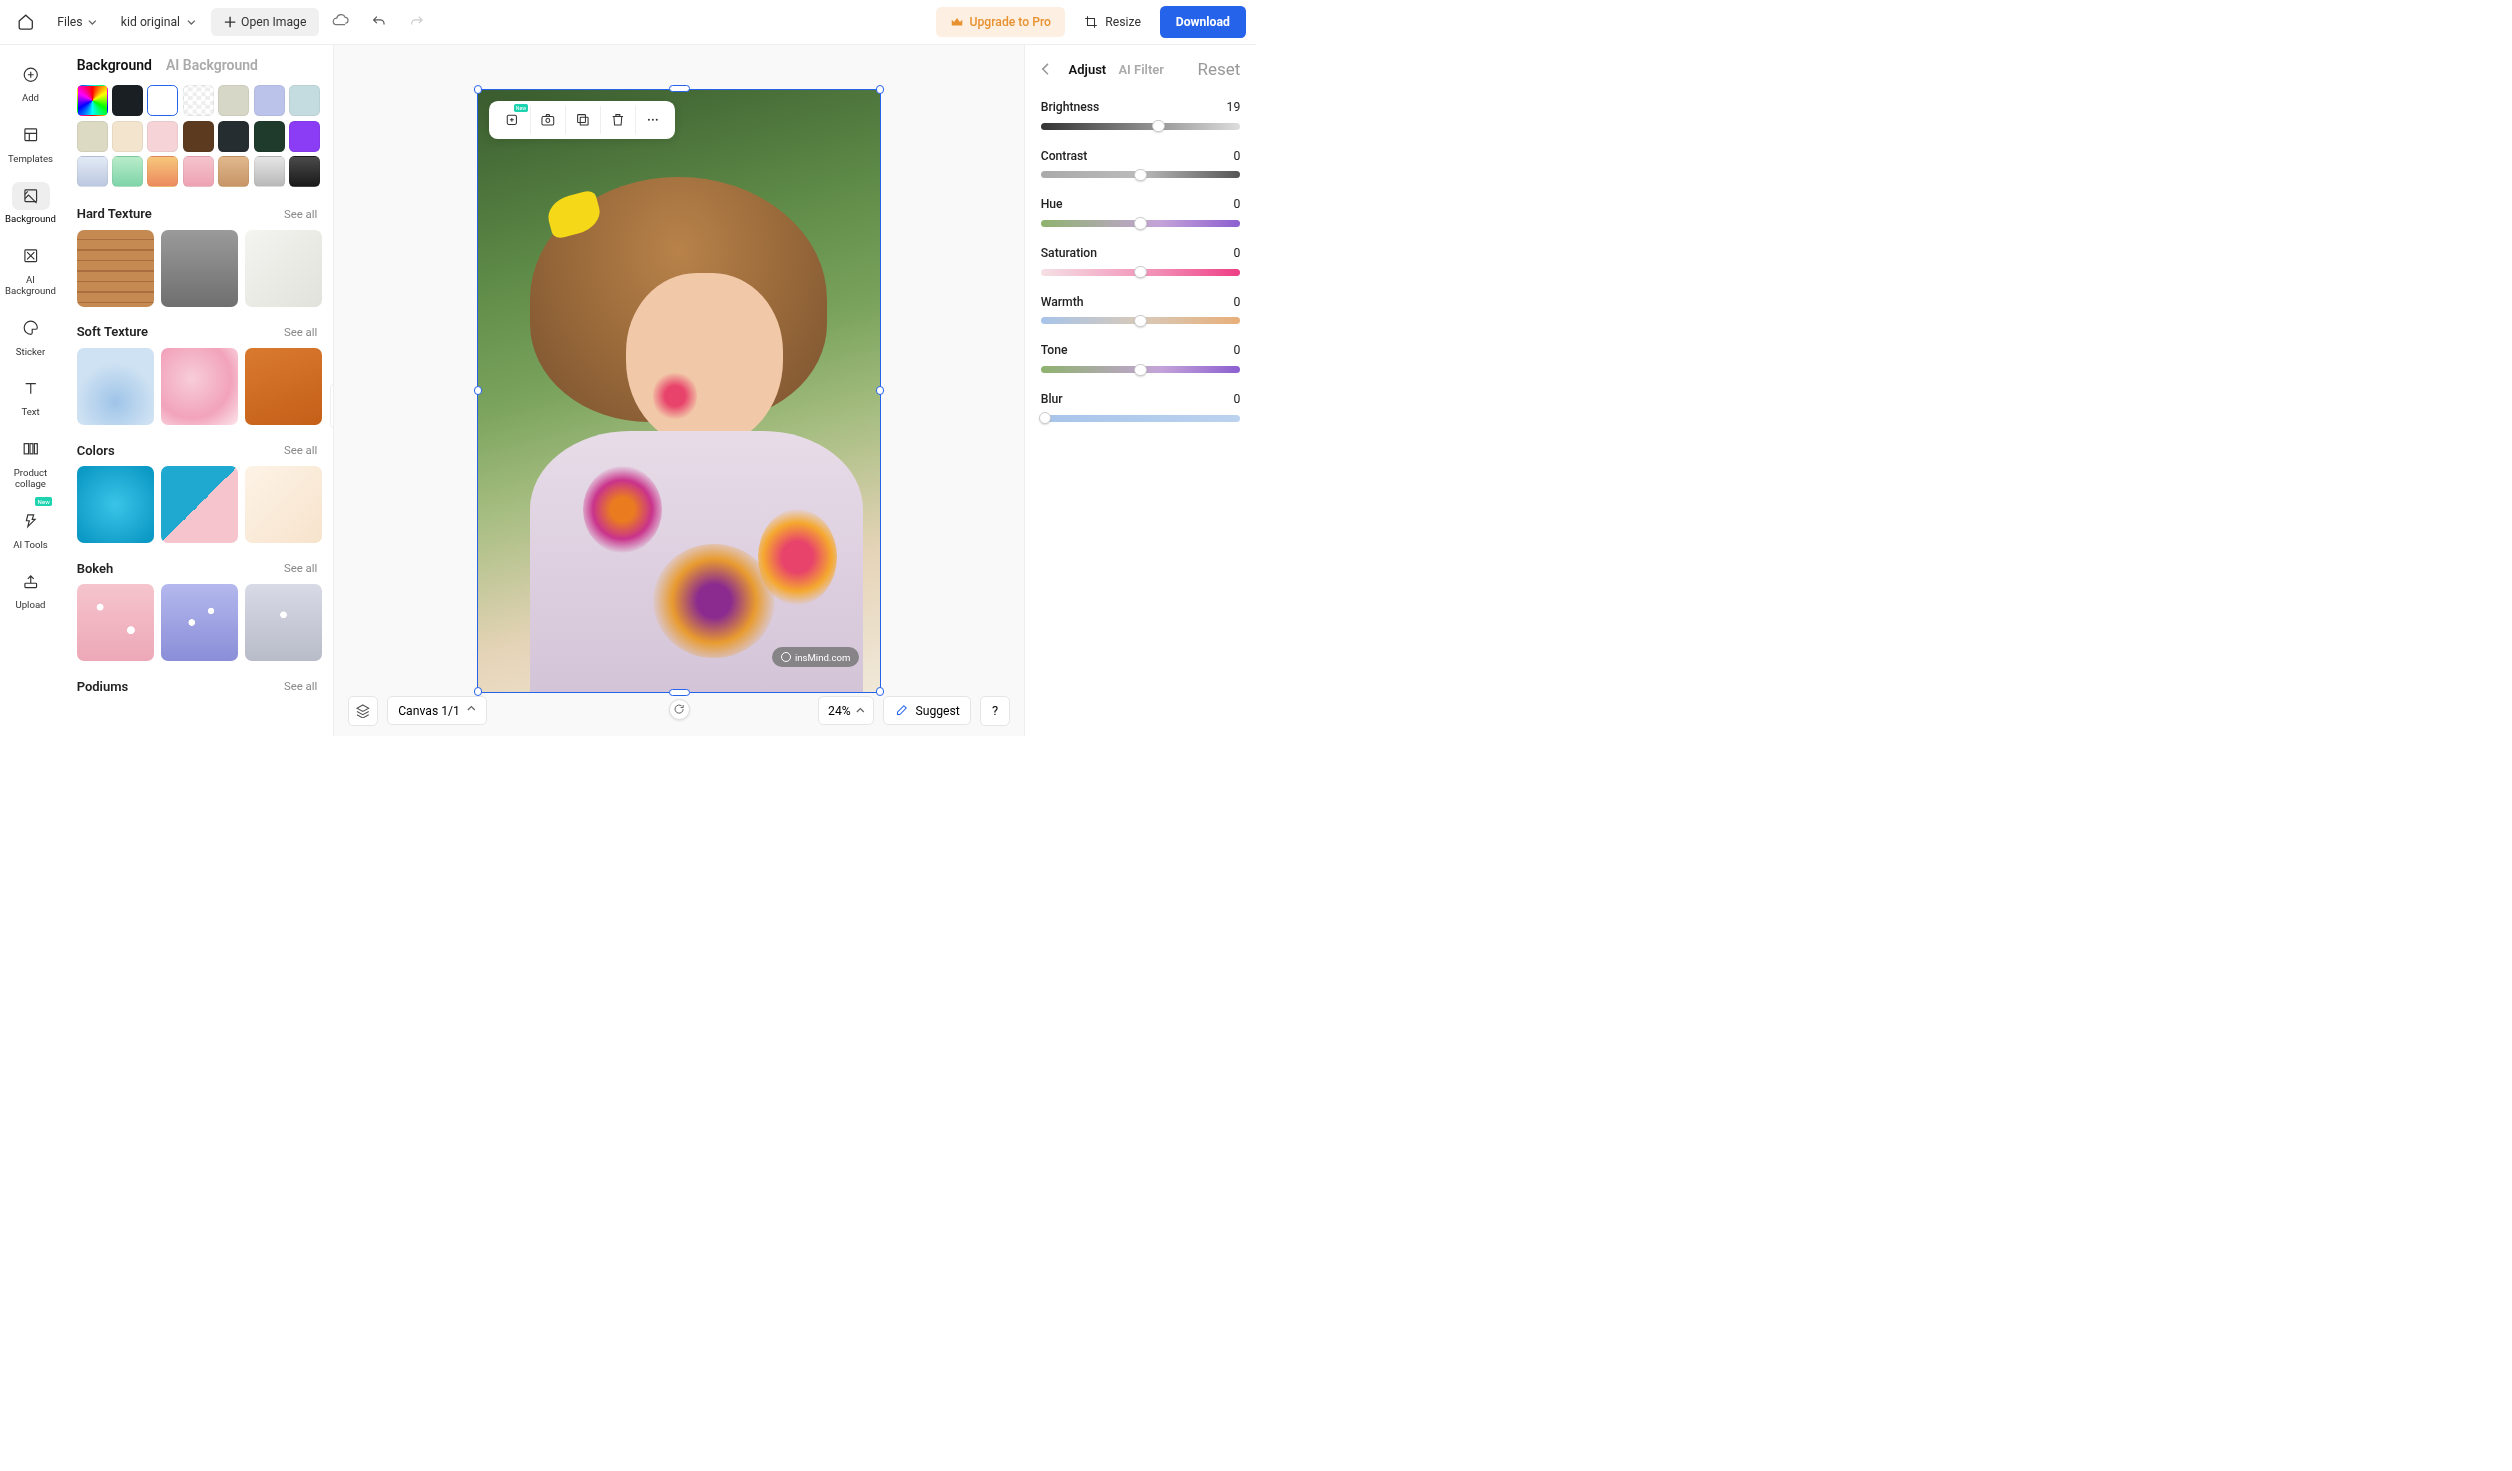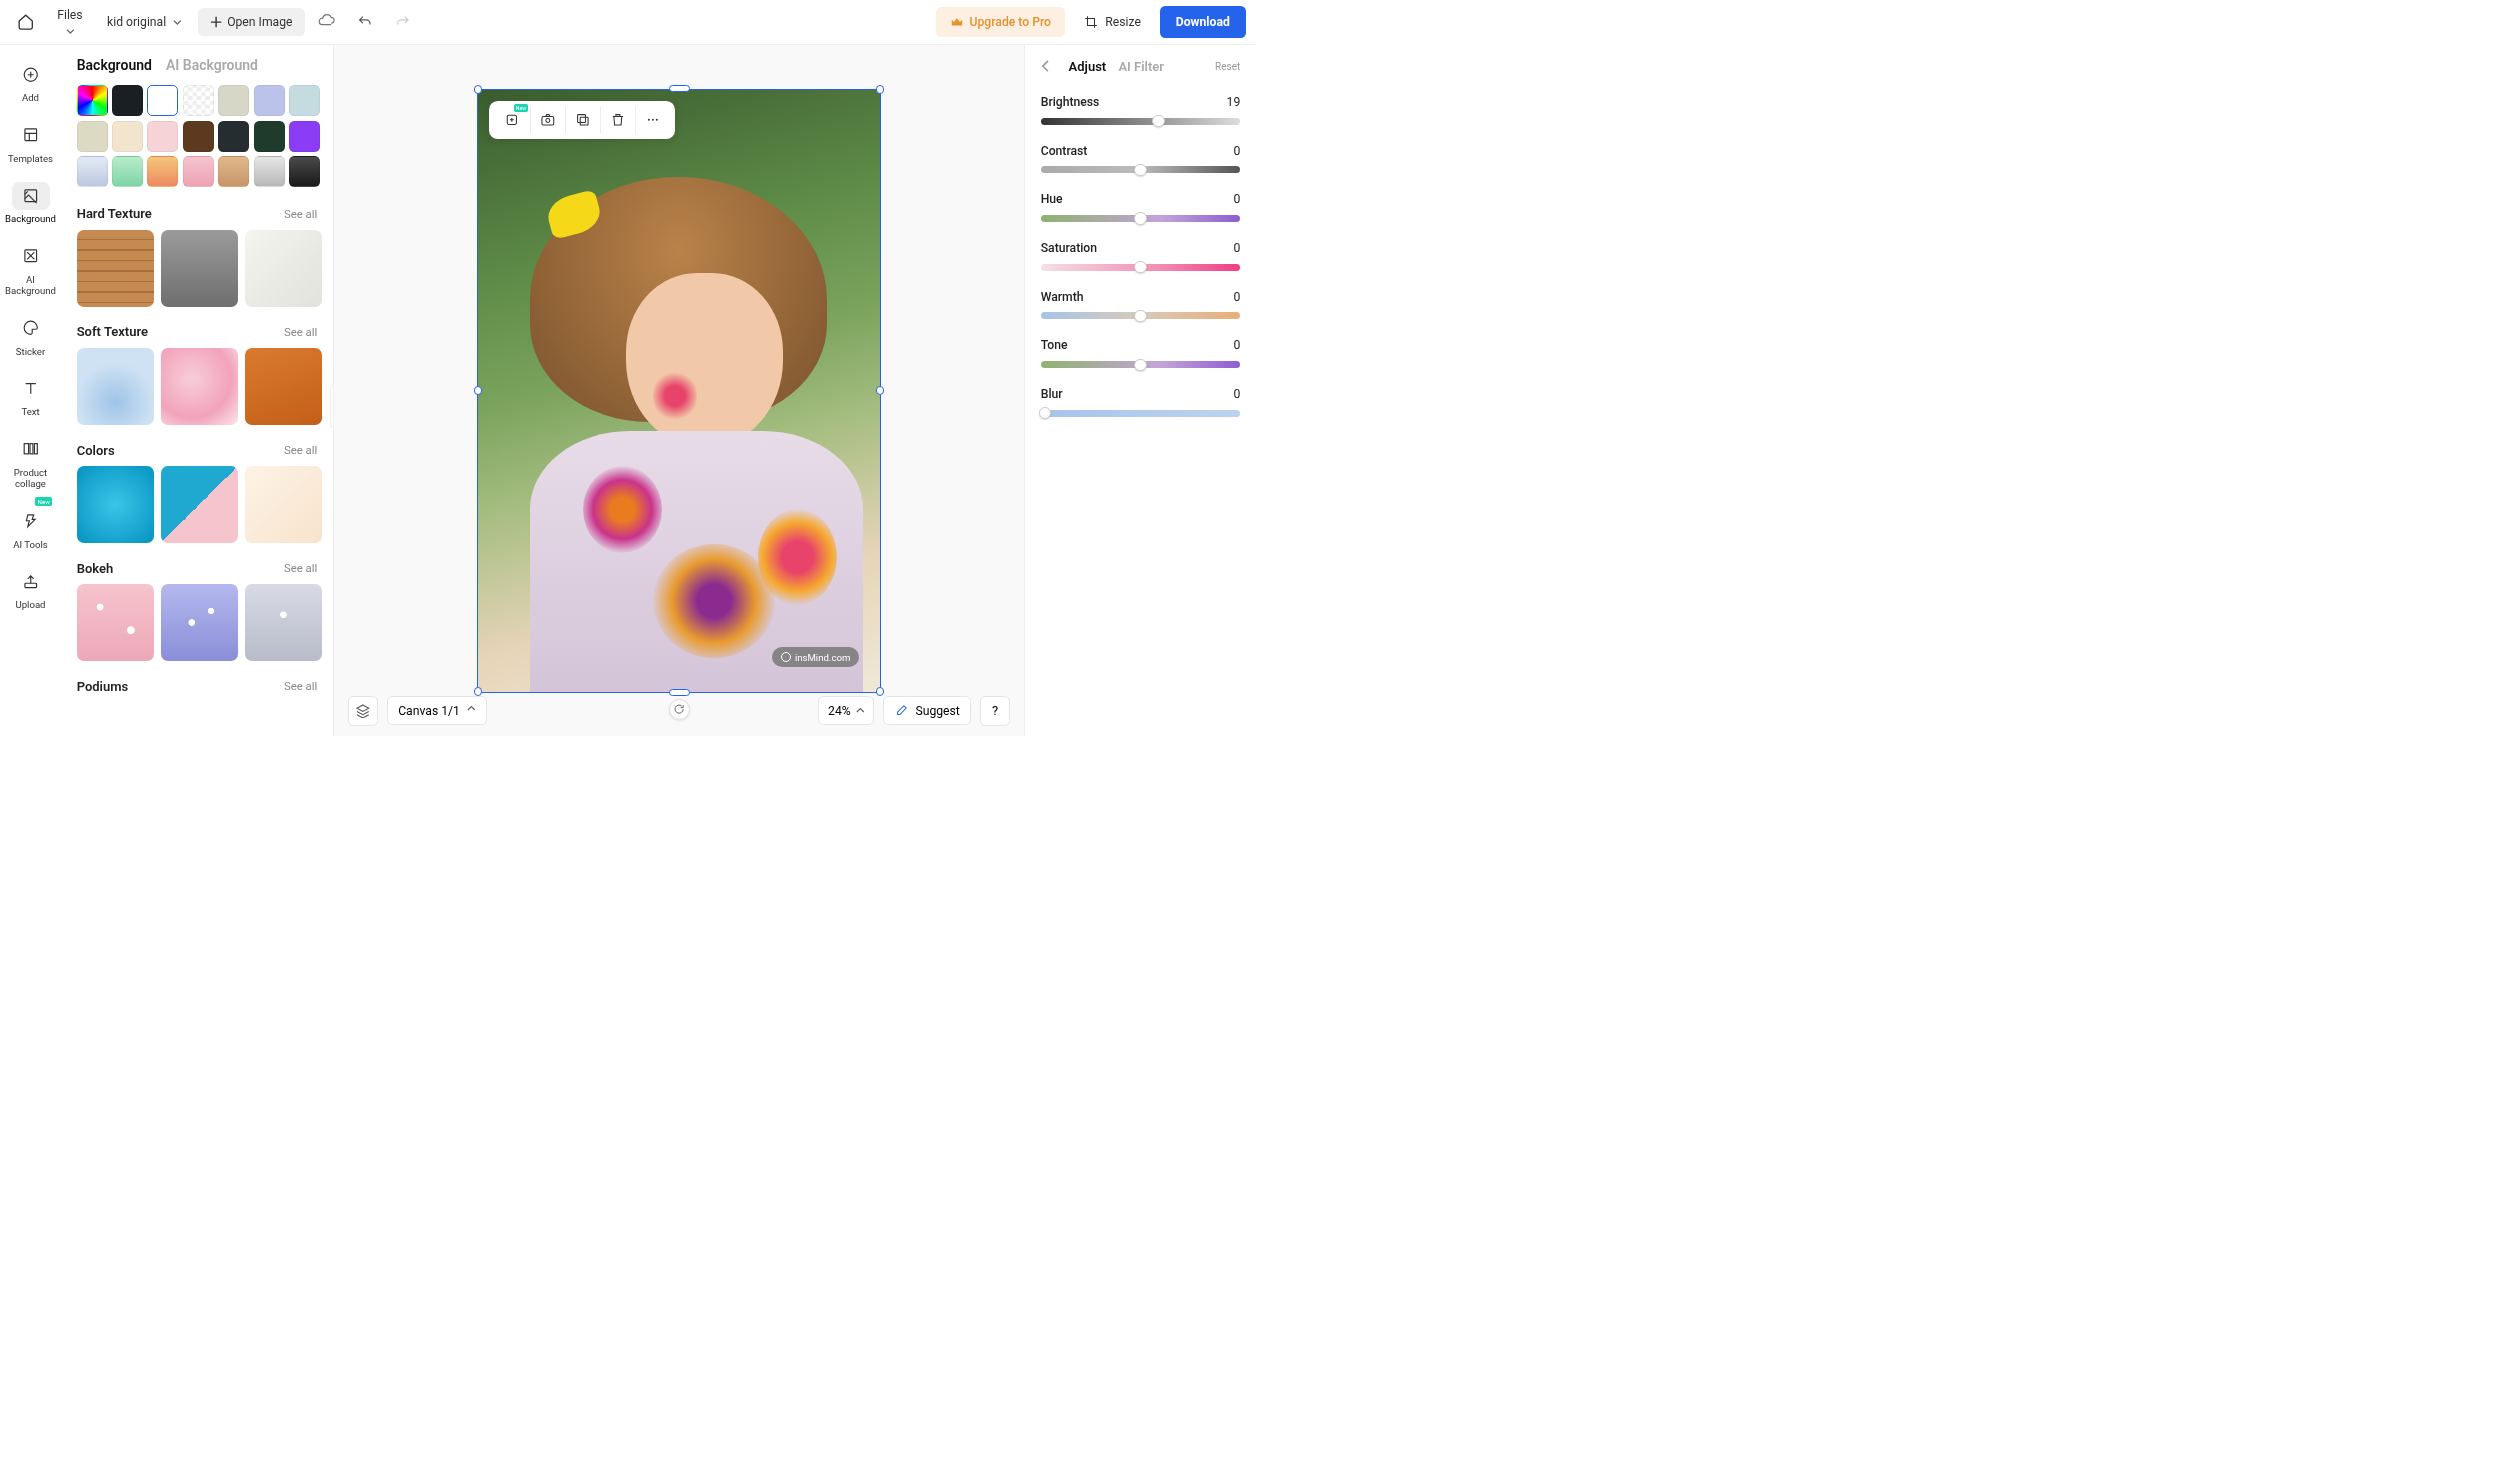--- a/index.html
+++ b/index.html
@@ -1,21 +1,21 @@
 <!DOCTYPE html>
 <html style="font-size:14px"><head>
 <meta charset="utf-8">
 <style>
 * { margin: 0; padding: 0; box-sizing: border-box; font-family: -apple-system, BlinkMacSystemFont, "Segoe UI", Roboto, sans-serif; }
 body { width: 1256px; height: 736px; background: #fff; overflow: hidden; position: relative; }
 
 
 .topbar { height: 45px; display: flex; align-items: center; padding: 0 10.5px; border-bottom: 0.9px solid #eee; gap: 7px; }
 .home-btn { width: 31px; height: 31px; display: flex; align-items: center; justify-content: center; border-radius: 5.2px; cursor: pointer; }
-.files-dd { display: flex; align-items: center; gap: 5.2px; padding: 5.2px 8.7px; cursor: pointer; color: #333; font-size: 12.2px; flex-direction: column; }
+.files-dd { display: flex; align-items: center; gap: 5.2px; padding: 5.2px 8.7px; cursor: pointer; color: #333; font-size: 12.2px; }
 .filename-dd { display: flex; align-items: center; gap: 7px; padding: 5.2px 8.7px; cursor: pointer; color: #333; font-size: 12.2px; }
 .open-img-btn { display: flex; align-items: center; gap: 5.2px; background: #f0f0f0; padding: 7px 12.2px; border-radius: 5.2px; cursor: pointer; font-size: 12.2px; color: #333; text-align: right; }
 .cloud-btn, .undo-btn, .redo-btn { width: 31px; height: 31px; display: flex; align-items: center; justify-content: center; cursor: pointer; color: #666; }
 .redo-btn { opacity: 0.3; }
 .spacer { flex: 1; }
 .upgrade-btn { display: flex; align-items: center; gap: 5.2px; background: #fdf0e2; padding: 7.9px 14px; border-radius: 5.2px; cursor: pointer; color: #e8912f; font-size: 12.2px; font-weight: 500; }
 .resize-btn { display: flex; align-items: center; gap: 7px; padding: 7.9px 12.2px; cursor: pointer; color: #333; font-size: 12.2px; }
 .download-btn { background: #2563eb; color: #fff; padding: 8.7px 15.7px; border-radius: 5.2px; cursor: pointer; font-size: 12.2px; font-weight: 700; }
 
 
@@ -85,21 +85,21 @@
 .zoom-dd { background: #fff; border: 0.9px solid #e5e5e5; border-radius: 5.2px; padding: 6.1px 8.7px; display: flex; align-items: center; gap: 5.2px; cursor: pointer; font-size: 12.2px; }
 .suggest-btn { background: #fff; border: 0.9px solid #e5e5e5; border-radius: 5.2px; padding: 6.1px 10.5px; display: flex; align-items: flex-end; gap: 7px; cursor: pointer; font-size: 12.2px; }
 .help-btn { width: 30px; height: 30px; background: #fff; border: 0.9px solid #e5e5e5; border-radius: 5.2px; display: flex; align-items: center; justify-content: center; cursor: pointer; font-size: 13px; }
 
 
 .right-panel { width: 232px; border-left: 0.9px solid #eee; padding: 14px 15.7px; overflow-y: auto; }
 .rp-head { display: flex; align-items: center; gap: 12.2px; margin-bottom: 21px; }
 .rp-back { width: 15.7px; cursor: pointer; color: #999; }
 .rp-tab { font-size: 13px; font-weight: 600; color: #aaa; cursor: pointer; }
 .rp-tab.active { color: #111; }
-.rp-reset { margin-left: auto; font-size: 10px; color: #999; cursor: pointer; }
+.rp-reset { margin-left: auto; font-size: 17px; color: #999; cursor: pointer; }
 .slider-group { margin-bottom: 19px; }
 .slider-head { display: flex; justify-content: space-between; margin-bottom: 8.7px; }
 .slider-label { font-size: 12.2px; font-weight: 500; color: #222; }
 .slider-val { font-size: 12.2px; color: #222; }
 .slider-track { height: 7px; border-radius: 3.5px; position: relative; cursor: pointer; }
 .slider-thumb { position: absolute; top: -2.6px; width: 12.2px; height: 12.2px; background: #fff; border: 0.9px solid #ccc; border-radius: 50%; margin-left: -6.1px; box-shadow: 0 0.9px 1.7px rgba(0,0,0,0.15); }
 .track-bright { background: linear-gradient(90deg, #333 0%, #888 50%, #ddd 100%); }
 .track-contrast { background: linear-gradient(90deg, #aaa 0%, #bbb 50%, #555 100%); }
 .track-hue { background: linear-gradient(90deg, #8fb36e 0%, #c4a3d9 60%, #8c5fd0 100%); }
 .track-sat { background: linear-gradient(90deg, #f5e0e5 0%, #f28bb3 60%, #ee3d85 100%); }

